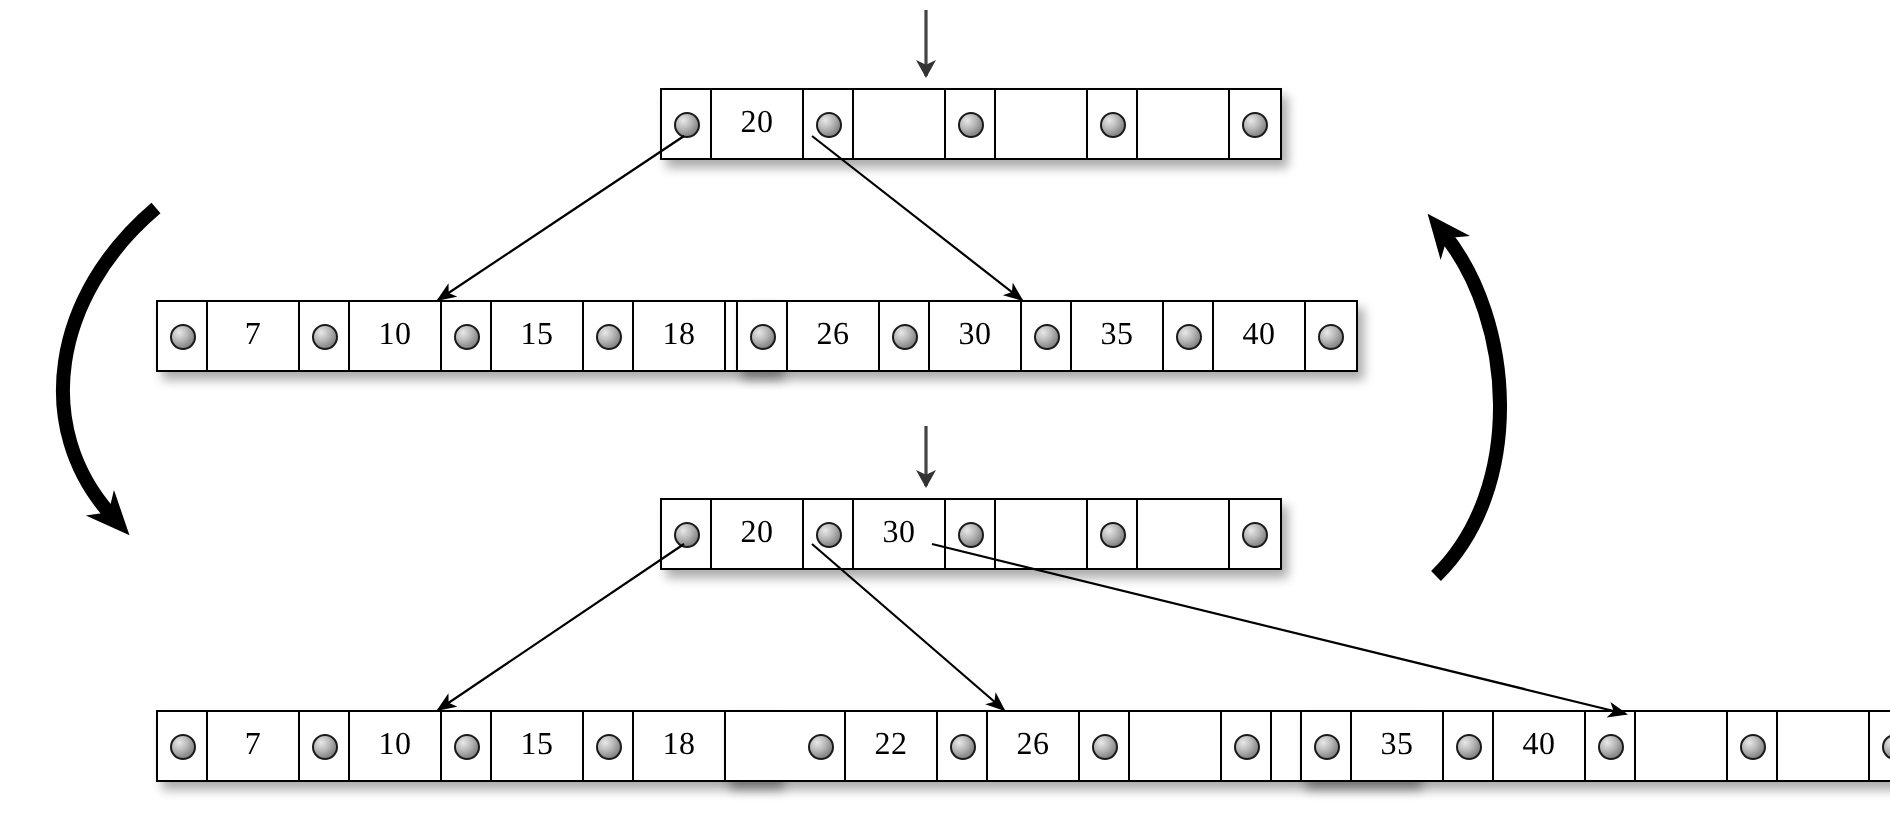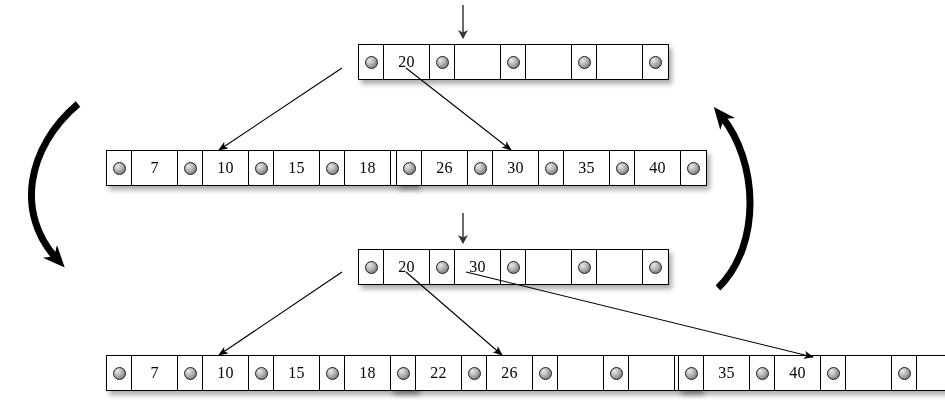--- a/index.html
+++ b/index.html
@@ -24,21 +24,20 @@
   
   .node {
     position: absolute;
     display: flex;
     align-items: stretch;
     background: #ffffff;
     border: 1.6px solid #000000;
     box-sizing: border-box;
     box-shadow: 3px 4px 5px rgba(0,0,0,0.33);
     z-index: 5;
-    margin-left: 28px;
   }
   .cell {
     box-sizing: border-box;
     border-right: 1.6px solid #000000;
     display: flex;
     align-items: center;
     justify-content: center;
     background: #ffffff;
   }
   .cell:last-child { border-right: none; }
@@ -290,21 +289,21 @@
         <span class="bullet"></span>
       </div>
       <div class="cell key">
         <span>18</span>
       </div>
       <div class="cell ptr">
         <span class="bullet"></span>
       </div>
     </div>
 
-  <div class="node" style="left:362px; top:355px; height:36px;">
+  <div class="node" style="left:362px; top:355px; height:36px;padding-left:35px;">
       <div class="cell ptr">
         <span class="bullet"></span>
       </div>
       <div class="cell key">
         <span>22</span>
       </div>
       <div class="cell ptr">
         <span class="bullet"></span>
       </div>
       <div class="cell key">

